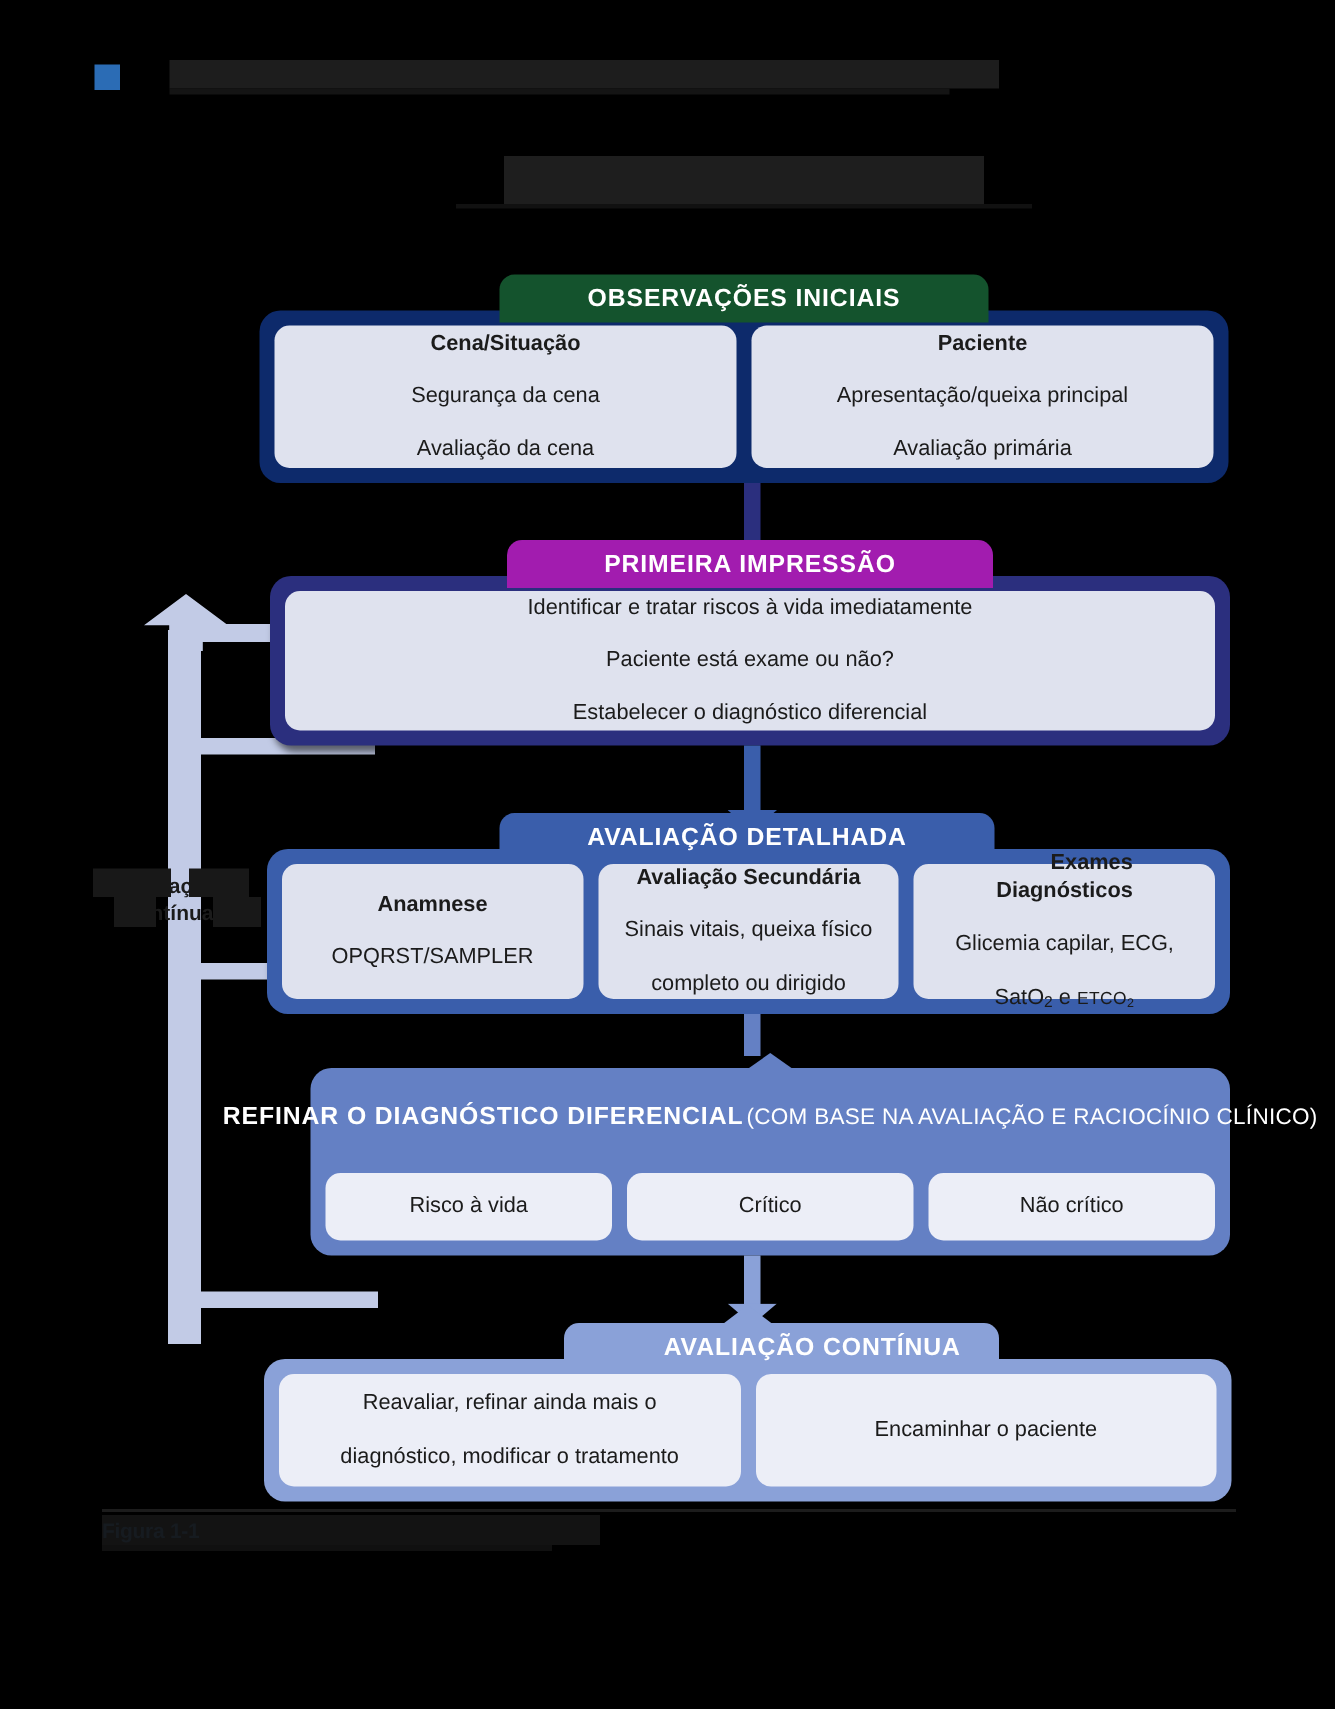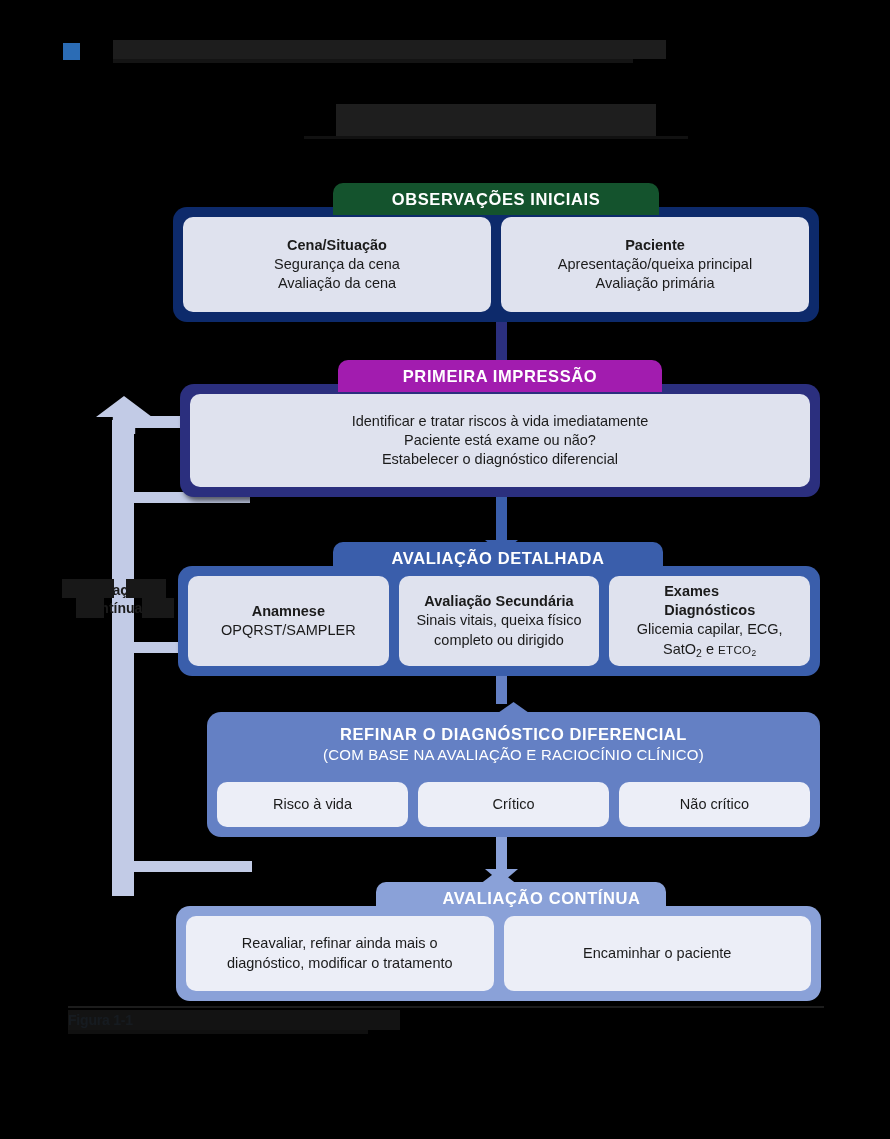--- a/index.html
+++ b/index.html
@@ -96,25 +96,26 @@
     align-items: stretch;
   }
   .cell {
     background: #dfe2ee;
     border-radius: 10px;
     flex: 1;
     display: flex;
     flex-direction: column;
     align-items: center;
     justify-content: center;
-    text-align: left;
+    text-align: right;
     color: #1b1b1b;
     font-size: 14.5px;
     line-height: 1.32;
     padding: 6px 8px;
+    gap: 16px;
   }
   .cell.lighter { background: #eceef7; }
   .cell b { font-weight: bold; display: block; }
   .cell .ln { display: block; }
   sub { font-size: 0.72em; vertical-align: -0.25em; }
   .smallcaps { font-size: 0.8em; letter-spacing: .3px; }
 
   
   #stage1 { left: 173px; top: 207px; width: 646px; height: 115px; background: #0d2a6b; }
   #stage1 .stage-tab { left: 160px; width: 326px; background: #14532d; }
@@ -123,21 +124,21 @@
   #stage2 { left: 180px; top: 384px; width: 640px; height: 113px; background: #2b2f7e; }
   #stage2 .stage-tab { left: 158px; width: 324px; background: #a21caf; }
 
   
   #stage3 { left: 178px; top: 566px; width: 642px; height: 110px; background: #3a5eab; }
   #stage3 .stage-tab { left: 155px; width: 330px; background: #3a5eab; }
 
   
   #stage4 { left: 207px; top: 712px; width: 613px; height: 125px; background: #6480c4;
             border-radius: 14px; display: block; }
-  #stage4 .s4-head { height: 64px; display: flex; flex-direction: column;
+  #stage4 .s4-head { height: 64px; display: flex; flex-direction: row;
                      align-items: center; justify-content: center; gap: 2px; }
   #stage4 .s4-cells { display: flex; gap: 10px; padding: 6px 10px 10px 10px; height: 61px; }
   #stage4 .notch {
     position: absolute; top: -10px; left: 50%; transform: translateX(-50%);
     width: 34px; height: 12px; background: #6480c4;
     clip-path: polygon(50% 0%, 100% 100%, 0% 100%);
   }
 
   
   #stage5 { left: 176px; top: 906px; width: 645px; height: 95px; background: #8aa1d8; }

